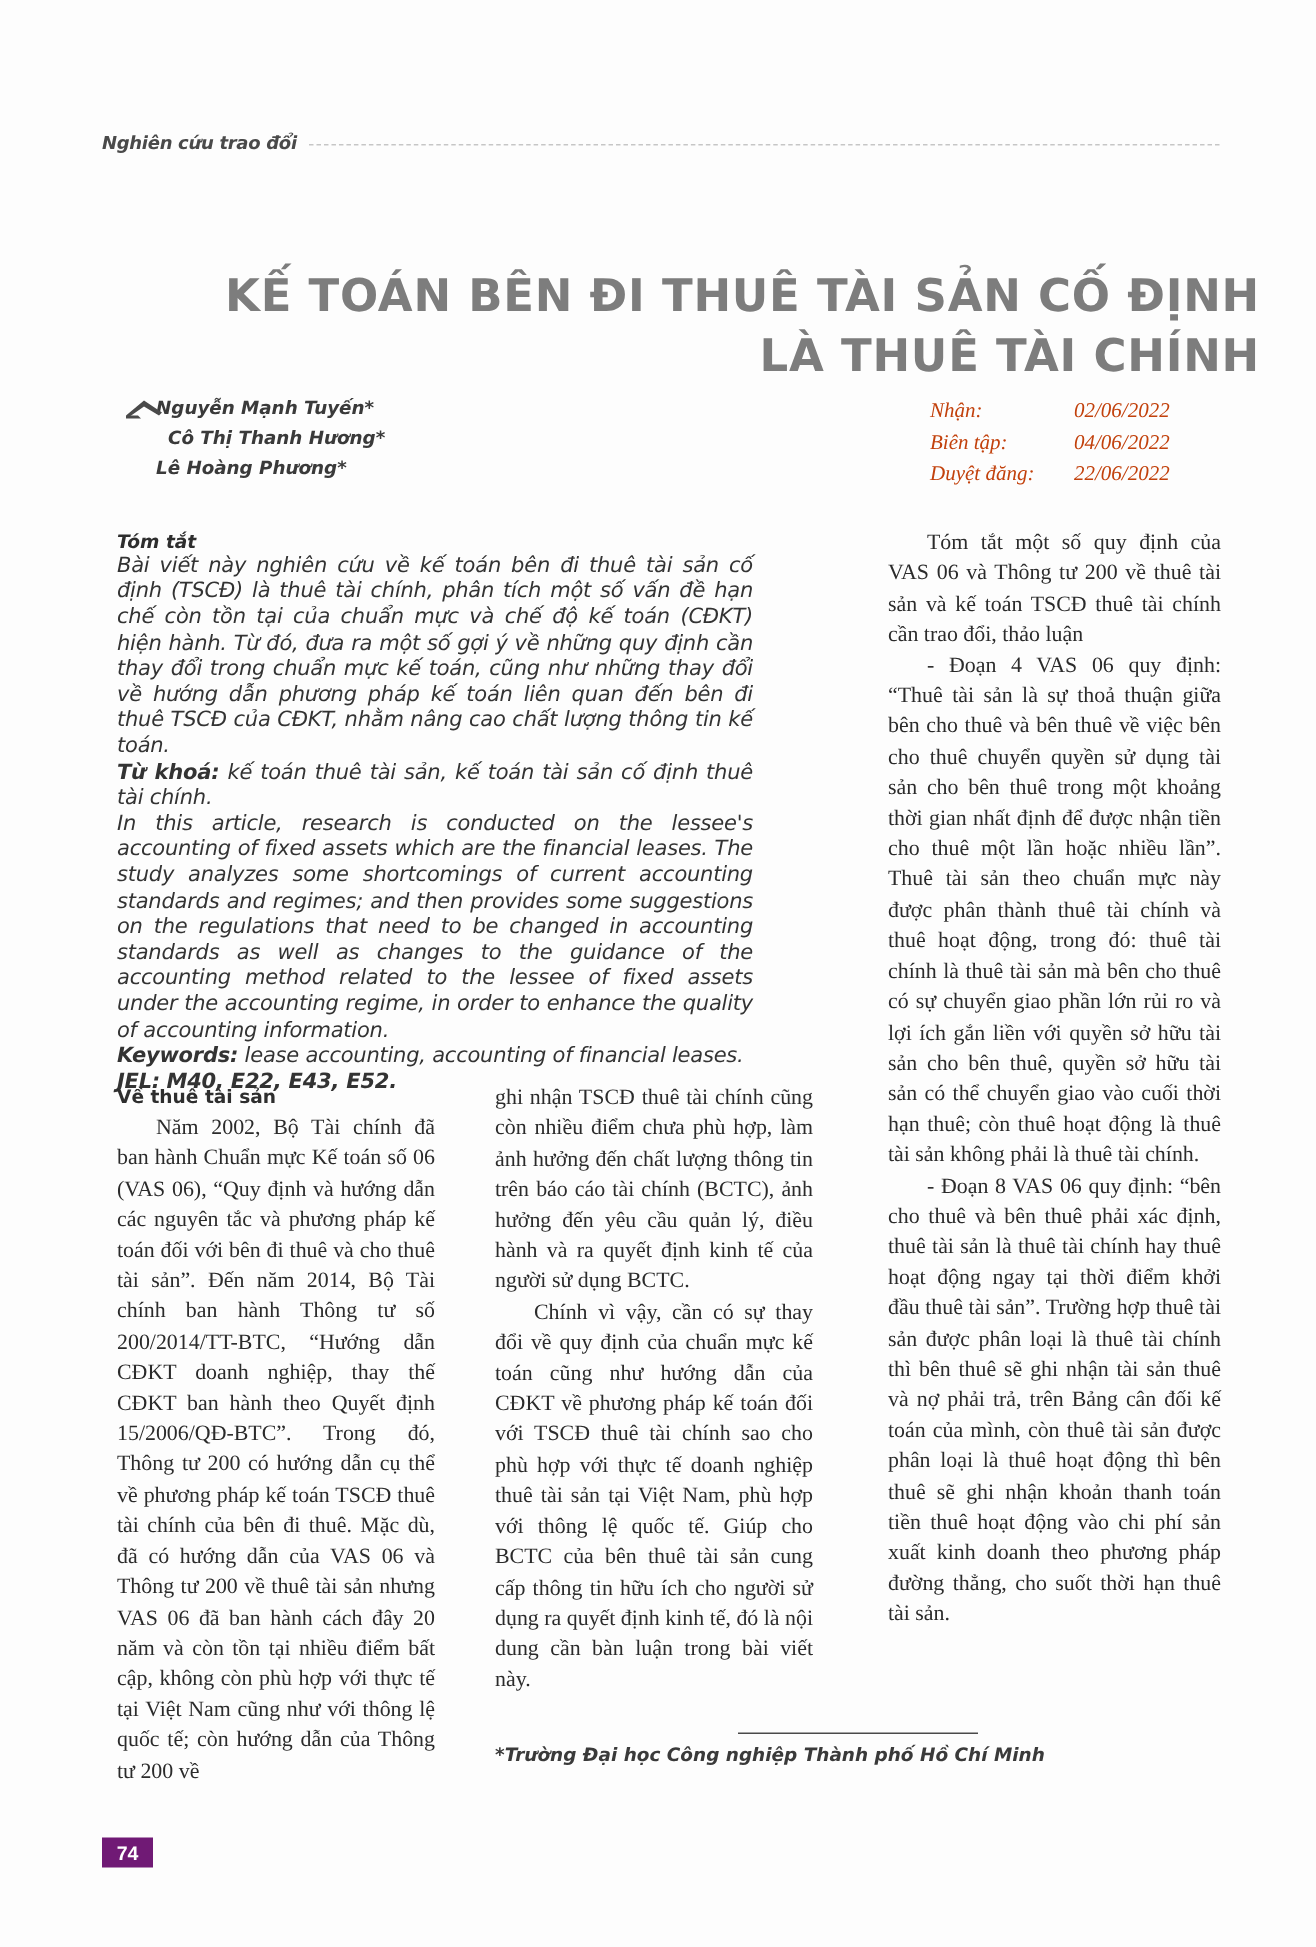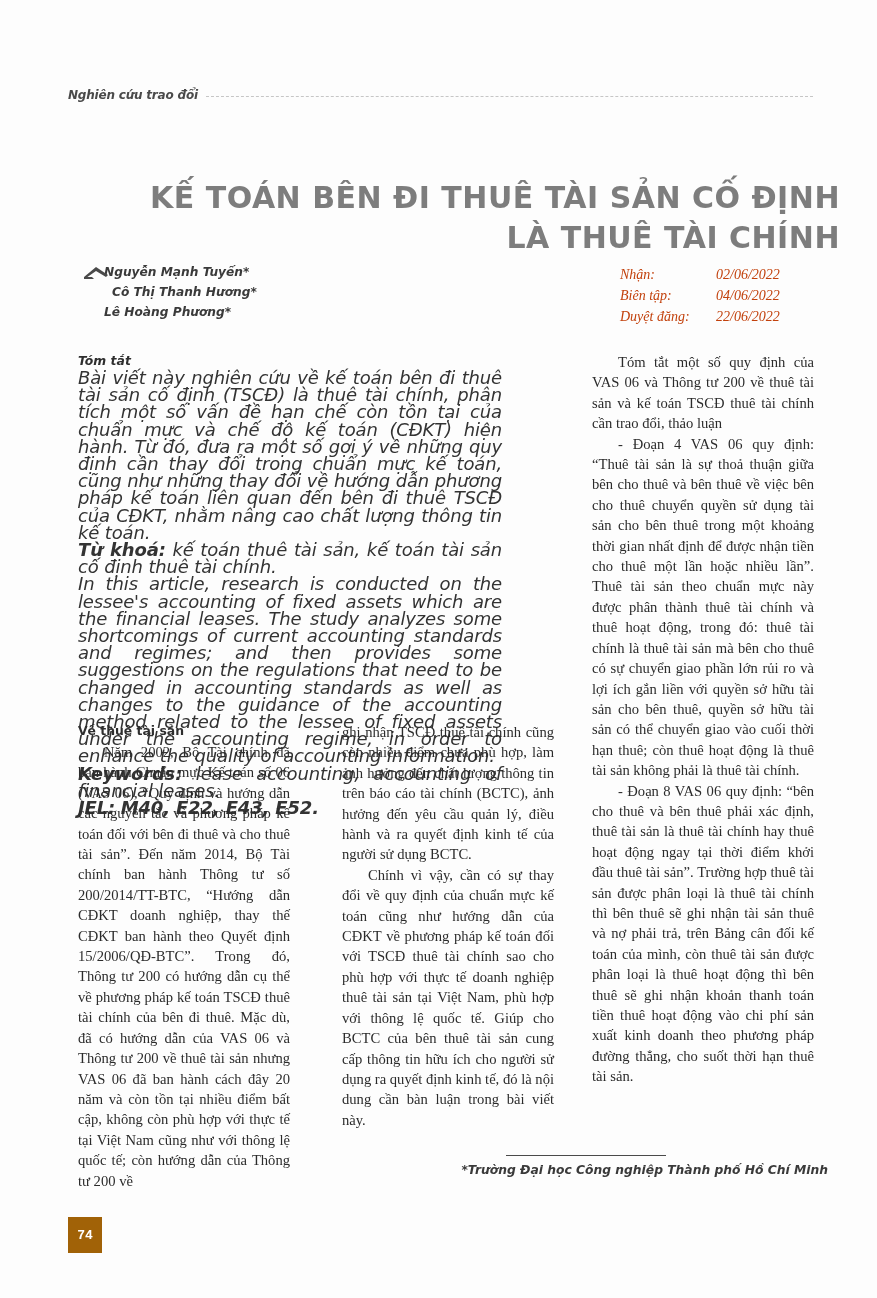--- a/index.html
+++ b/index.html
@@ -137,21 +137,21 @@
     font-weight: bold;
     font-style: italic;
     font-size: 12.4px;
     line-height: 17px;
     color: #2e2e2e;
     margin-bottom: 0px;
   }
   .abs-body {
     font-family: "DejaVu Sans", sans-serif;
     font-style: italic;
-    font-size: 18px;
+    font-size: 14px;
     line-height: 17.2px;
     color: #333333;
     text-align: justify;
     letter-spacing: -0.15px;
   }
   .abs-inline-head {
     font-weight: bold;
   }
 
   
@@ -171,30 +171,30 @@
   .col p.noindent { text-indent: 0; }
   .col-head {
     font-family: "DejaVu Sans", sans-serif;
     font-weight: bold;
     font-size: 12.4px;
     line-height: 18px;
     color: #2e2e2e;
     margin-bottom: 2px;
   }
   #col-left  { left: 78px;  top: 722px; width: 212px; }
-  #col-mid   { left: 342px; top: 722px; width: 212px; }
+  #col-mid   { left: 330px; top: 722px; width: 212px; }
   #col-right { left: 592px; top: 352px; width: 222px; }
 
   
   .footnote {
     position: absolute;
-    left: 344px;
+    left: 330px;
     top: 1155px;
     width: 484px;
-    text-align: right;
+    text-align: left;
   }
   .footnote-rule {
     width: 160px;
     height: 0;
     border-top: 1.6px solid #4a4a4a;
     margin: 0 auto 7px auto;
   }
   .footnote-text {
     font-family: "DejaVu Sans", sans-serif;
     font-weight: bold;
@@ -209,24 +209,24 @@
     position: absolute;
     left: 68px;
     top: 1218px;
     width: 745px;
     height: 34px;
     display: flex;
     align-items: center;
   }
   .page-number-box {
     width: 34px;
-    height: 36px;
-    background: #a16207;
+    height: 20px;
+    background: #701a75;
     color: #ffffff;
-    font-family: Liberation Mono, monospace;
+    font-family: Liberation Sans, sans-serif;
     font-weight: bold;
     font-size: 13px;
     display: flex;
     align-items: center;
     justify-content: center;
     margin-right: 16px;
   }
   .journal-line {
     font-family: "Liberation Serif", serif;
     font-style: italic;

